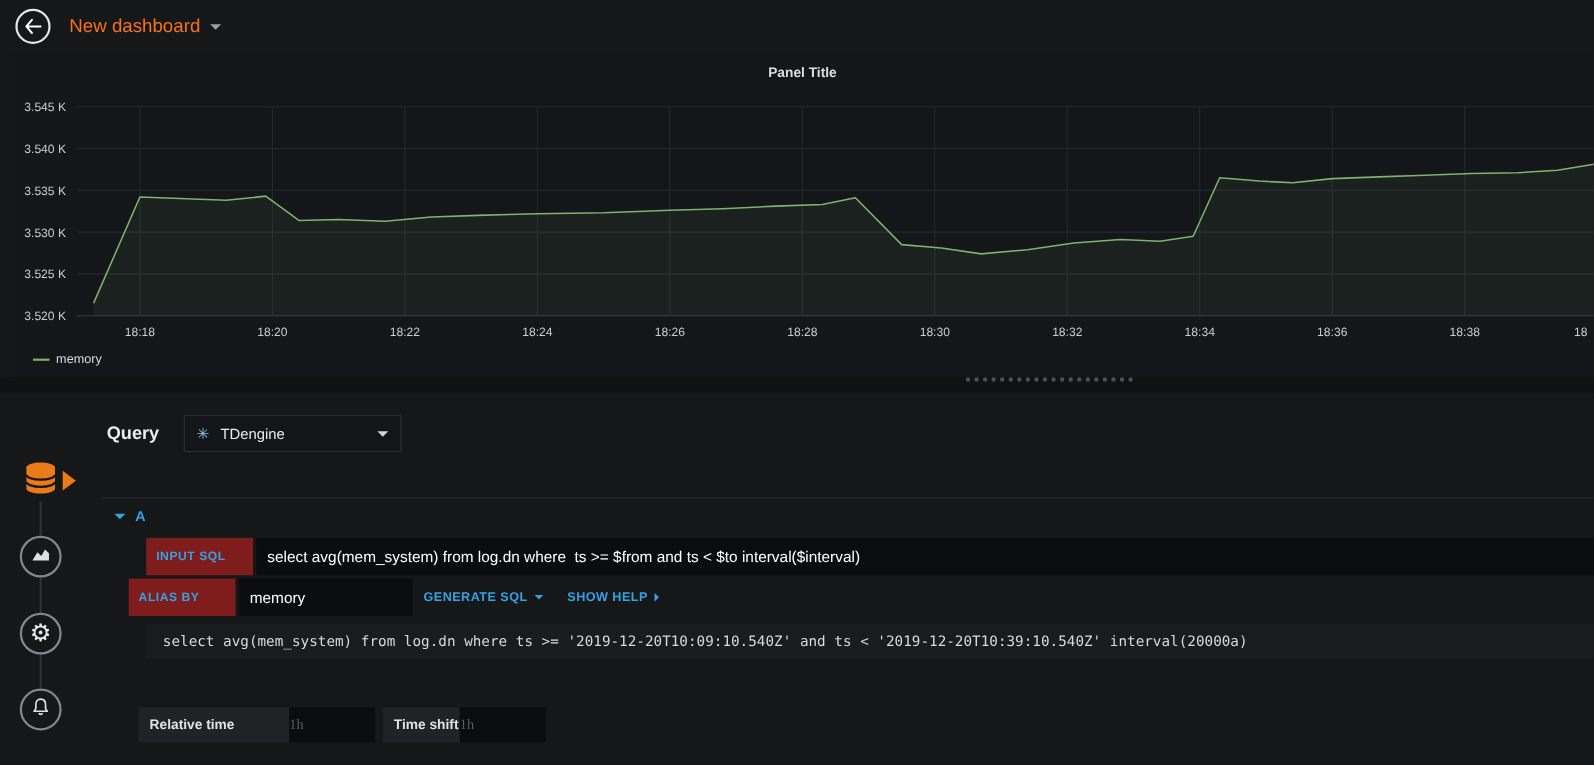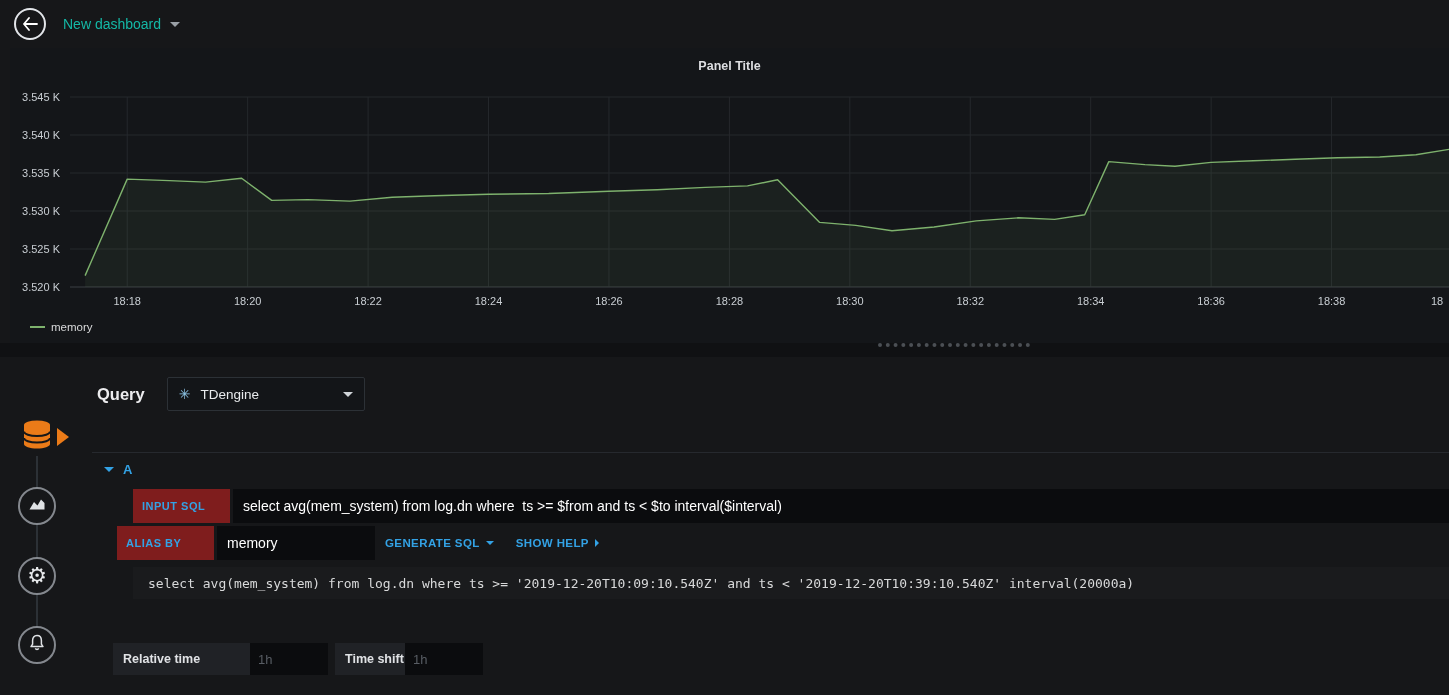--- a/index.html
+++ b/index.html
@@ -9,21 +9,21 @@
     background:#161719; color:#d8d9da;
     font-family:"Liberation Sans", sans-serif;
   }
 
   
   .header { position:absolute; left:0; top:0; width:1449px; height:48px;
             display:flex; align-items:center; padding-left:14px; background:#161719; }
   .back-btn { width:32px; height:32px; border:2px solid #e2e5e9; border-radius:50%;
               display:flex; align-items:center; justify-content:center; cursor:pointer; }
   .back-btn svg { display:block; }
-  .dash-title { margin-left:17px; font-size:14px; font-weight:500; color:#14b8a6; cursor:pointer; }
+  .dash-title { margin-left:17px; font-size:17px; font-weight:500; color:#f97316; cursor:pointer; }
   .title-caret { margin-left:9px; width:0; height:0; cursor:pointer;
                  border-left:5px solid transparent; border-right:5px solid transparent;
                  border-top:5px solid #9aa0a6; }
 
   
   .panel { position:absolute; left:10px; top:48px; width:1439px; height:295px; background:#141619; }
   .panel-title { position:absolute; top:11px; left:0; width:100%; text-align:center;
                  font-size:12.5px; font-weight:700; color:#dddee1; }
   .chart-svg { position:absolute; left:0; top:0; }
   .chart-svg text.tick { fill:#c9ced3; font-size:11px; font-family:"Liberation Sans",sans-serif; }
@@ -91,29 +91,29 @@
   .caret-down-blue { width:0; height:0; border-left:4px solid transparent;
                      border-right:4px solid transparent; border-top:4px solid #33a2e5; }
   .caret-right-blue { width:0; height:0; border-top:4px solid transparent;
                       border-bottom:4px solid transparent; border-left:4px solid #33a2e5; }
 
   .sql-preview { position:absolute; left:133px; right:0; top:210px; height:32px;
                  display:flex; align-items:center; padding-left:15px;
                  background:rgba(255,255,255,0.02);
                  font-family:"DejaVu Sans Mono", monospace; font-size:13px; color:#d8d9da; }
 
-  .options { position:absolute; left:113px; top:286px; height:32px;
+  .options { position:absolute; left:126px; top:286px; height:32px;
              display:flex; align-items:center; }
   .opt-chip { height:32px; background:#202226; display:flex; align-items:center;
               padding-left:10px; font-size:12.5px; font-weight:600; color:#e0e2e5; flex:none; }
   .opt-chip-relative { width:137px; }
   .opt-chip-shift { width:70px; margin-left:7px; }
   .opt-field { width:78px; height:32px; background:#0b0c0e; border:none; outline:none;
-               color:#5eead4; font-size:13px; padding:0 8px;
-               font-family:Liberation Sans, sans-serif; }
+               color:#5eead4; font-size:13px; padding:0 0;
+               font-family:Liberation Serif, serif; }
   .opt-field::placeholder { color:#585d64; }
 </style>
 </head>
 <body>
 
 <div class="header">
   <div class="back-btn">
     <span>
       <svg width="16" height="14" viewBox="0 0 16 14">
         <path d="M7 1 L2 7 L7 13 M2 7 H15" fill="none" stroke="#ffffff" stroke-width="1.8" stroke-linecap="round" stroke-linejoin="round"></path>

